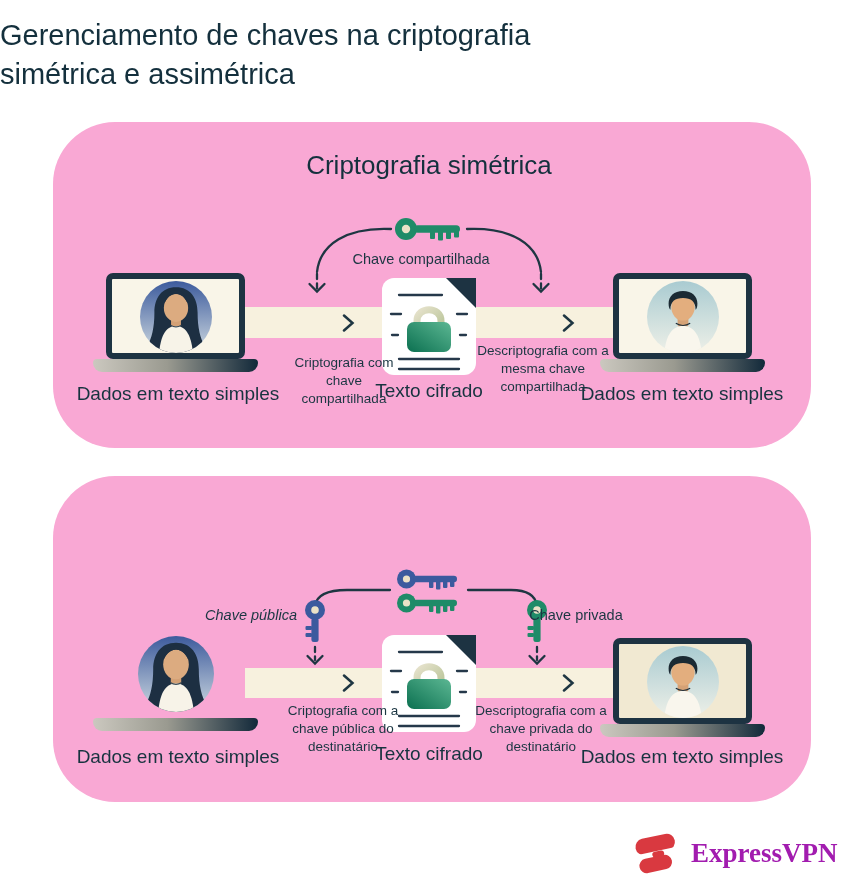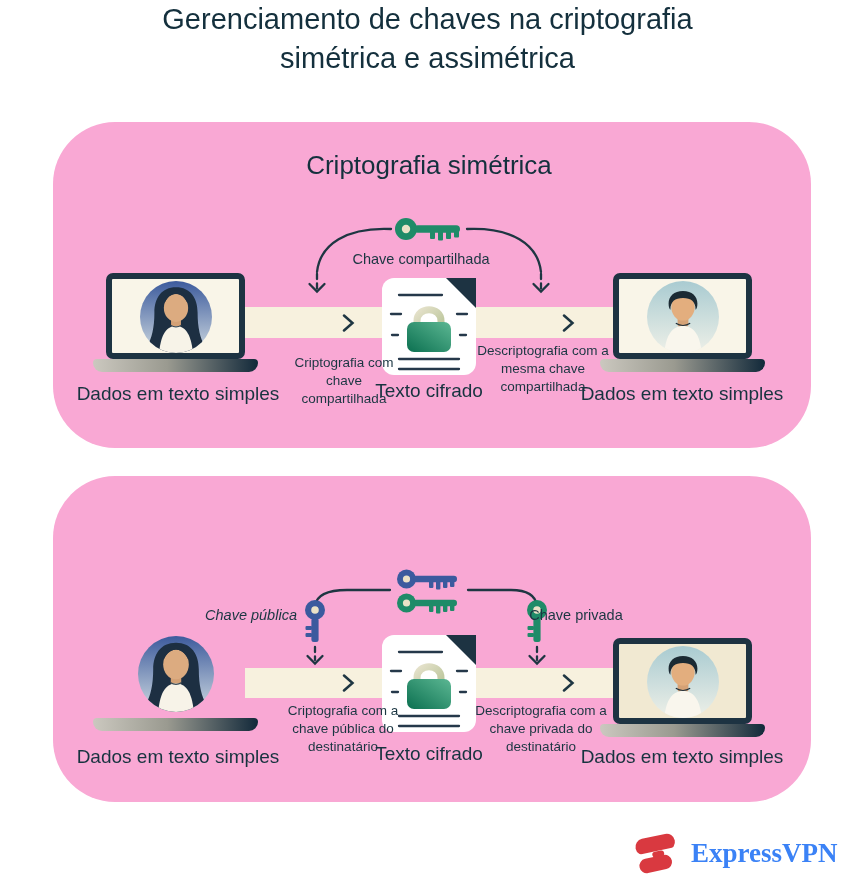--- a/index.html
+++ b/index.html
@@ -1,40 +1,40 @@
 <!DOCTYPE html>
 <html><head>
 <meta charset="utf-8">
 <style>
   html,body{margin:0;padding:0;background:#ffffff;}
   .canvas{position:relative;width:855px;height:885px;background:#ffffff;overflow:hidden;
           font-family:"Liberation Sans", sans-serif;color:#16323e;}
   .abs{position:absolute;}
-  .main-title{left:0;top:0;width:855px;text-align:center;font-size:29px;line-height:1.34;
+  .main-title{left:0;top:16px;width:855px;text-align:left;font-size:29px;line-height:1.34;
               font-weight:500;color:#14303d;}
   .main-title .inner{display:inline-block;max-width:640px;}
   .panel{left:53px;width:758px;height:326px;background:#f9a8d4;border-radius:62px;}
   #panel-sym{top:122px;}
   #panel-asym{top:476px;}
   .panel-title{left:0;top:28px;width:752px;text-align:center;font-size:26px;font-weight:500;color:#14303d;}
   .band{background:#f7f1de;height:31px;z-index:1;}
   .card{left:329px;width:94px;height:97px;background:#ffffff;border-radius:12px;z-index:2;}
   .conn{left:0;top:0;z-index:2;pointer-events:none;}
   .small-label{font-size:13.5px;line-height:1.32;text-align:center;color:#1b3642;z-index:3;}
   .key-label{font-size:14.5px;line-height:1.3;text-align:center;color:#1b3642;z-index:3;}
   .big-label{font-size:19px;text-align:center;color:#17333f;z-index:3;}
   .laptop{width:165px;height:99px;z-index:2;}
   .screen{position:absolute;left:13px;top:0;width:139px;height:86px;border:6px solid #1d3342;
           border-radius:7px;box-sizing:border-box;display:flex;align-items:flex-end;
           justify-content:center;overflow:hidden;background:#f9f5e8;}
   .screen.tint{background:#f1e9d2;}
   .base{position:absolute;left:0;top:86px;width:165px;height:13px;border-radius:4px 4px 9px 9px;
         background:linear-gradient(90deg,#cbc8bf 0%,#9a9a90 45%,#12293a 100%);}
   .footer-logo{left:633px;top:831px;display:flex;align-items:center;gap:10px;}
-  .brand-text{font-family:"Liberation Serif", serif;font-size:27px;font-weight:600;color:#3b82f6;}
+  .brand-text{font-family:"Liberation Serif", serif;font-size:27px;font-weight:600;color:#a21caf;}
 </style>
 </head>
 <body>
 
 <svg width="0" height="0" style="position:absolute" aria-hidden="true">
   <defs>
     <linearGradient id="gLock" x1="0" y1="1" x2="1" y2="0">
       <stop offset="0" stop-color="#0b7050"></stop>
         <stop offset="1" stop-color="#5cb793"></stop>
     </linearGradient>

